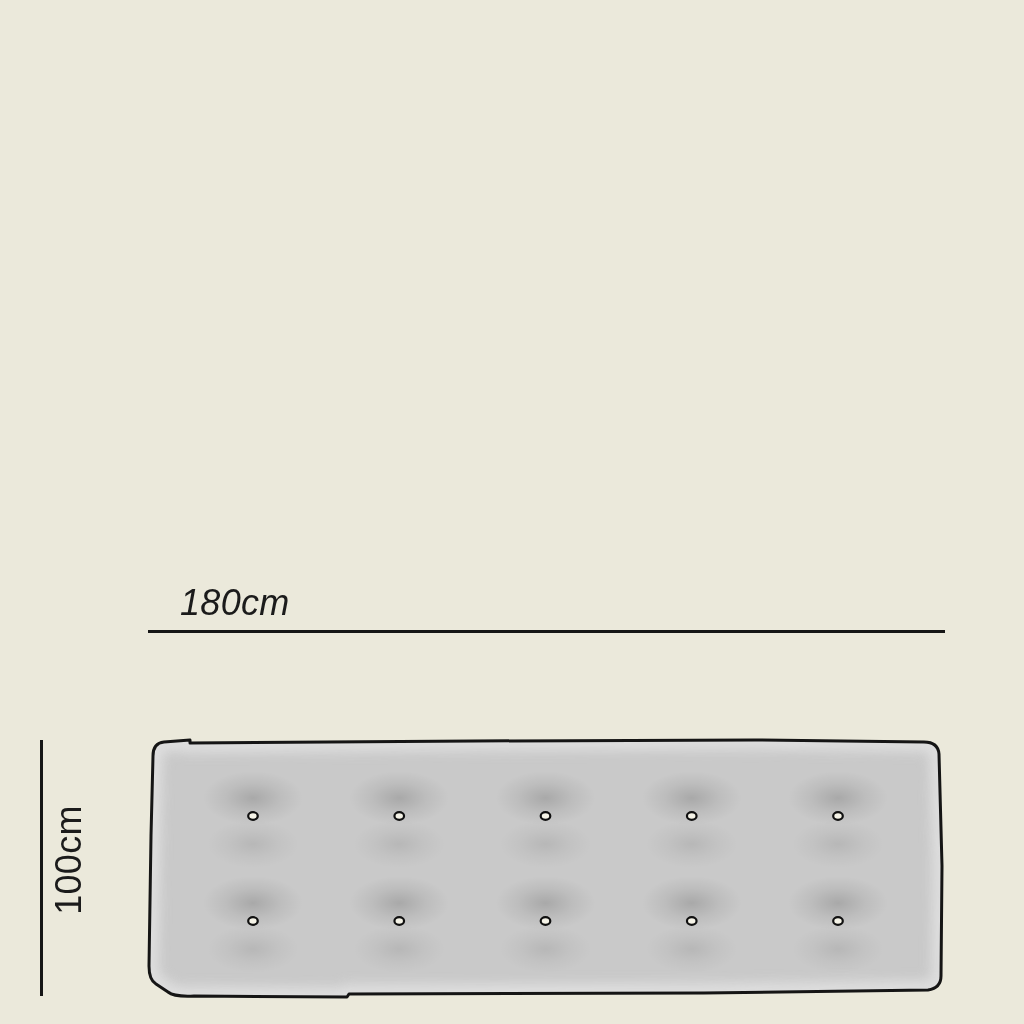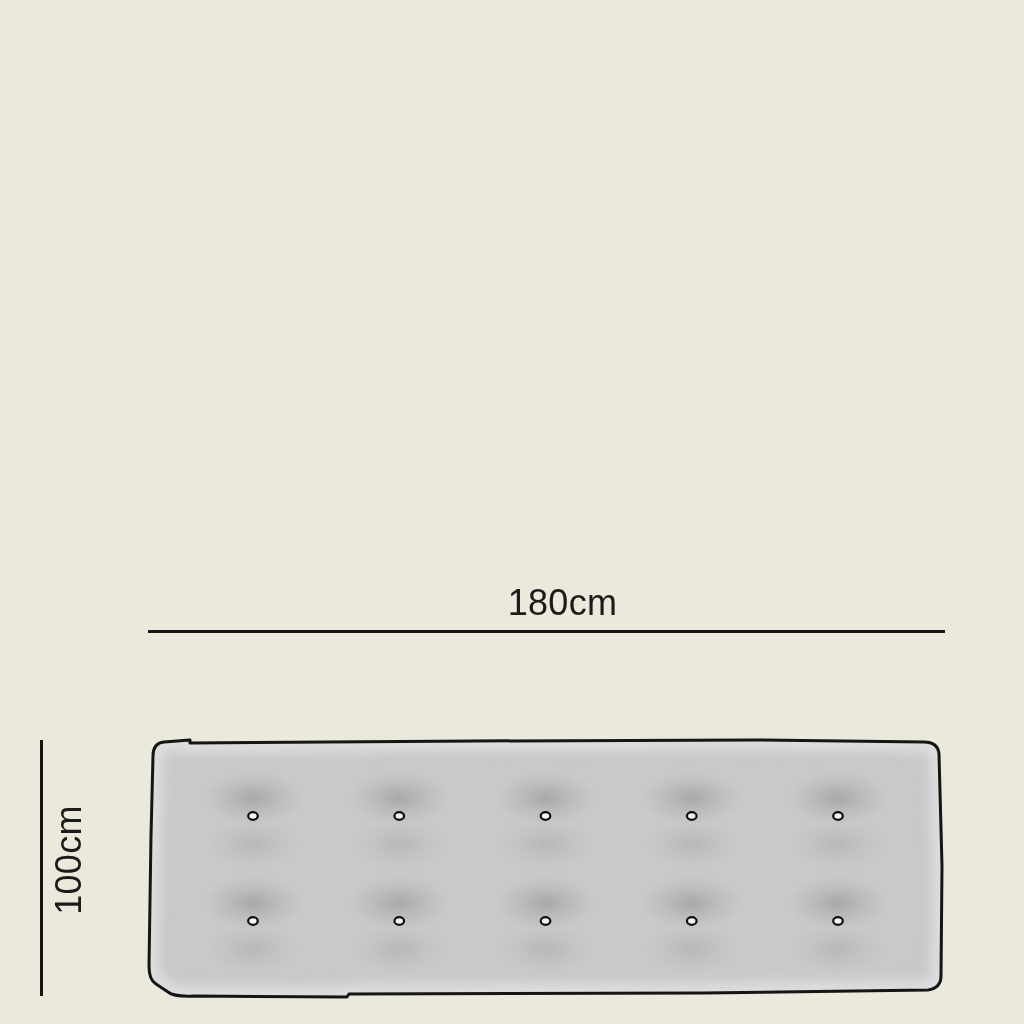--- a/index.html
+++ b/index.html
@@ -16,23 +16,23 @@
   .dim-label {
     position: absolute;
     color: #1B1B1B;
     font-size: 36px;
     letter-spacing: 0.3px;
     line-height: 1.1;
   }
   .h-label {
     left: 148px; top: 583px;
     width: 797px;
-    text-align: center;
     padding-left: 32px;
     box-sizing: border-box;
+    font-style: italic;
   }
   .v-label {
     left: 69px; top: 860px;
     transform: translate(-50%, -50%) rotate(-90deg);
     white-space: nowrap;
   }
   .h-line {
     position: absolute;
     left: 148px; top: 630px;
     width: 797px; height: 3px;

